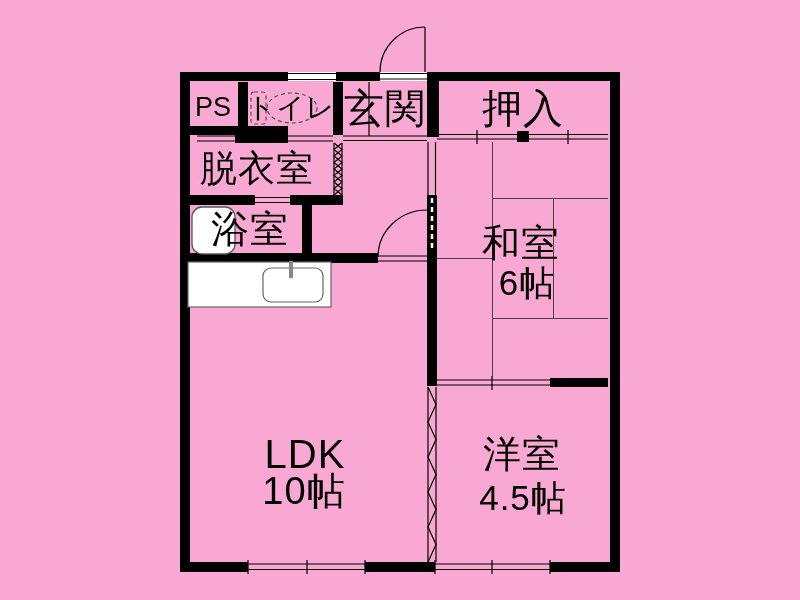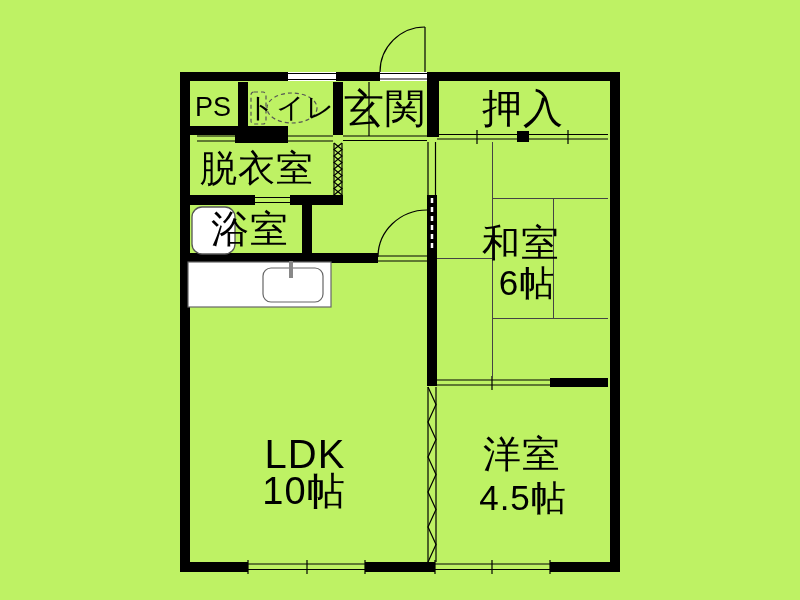--- a/index.html
+++ b/index.html
@@ -1,16 +1,16 @@
 <!DOCTYPE html>
 <html><head>
 <meta charset="utf-8">
 <style>
   html,body{margin:0;padding:0;background:#ffffff;}
-  .canvas{position:relative;width:800px;height:600px;background:#bef264;overflow:hidden;
+  .canvas{position:relative;width:800px;height:600px;background:#f9a8d4;overflow:hidden;
           font-family:"Liberation Sans","DejaVu Sans",sans-serif;}
   svg{position:absolute;left:0;top:0;}
   svg text{fill:#000;font-family:"Liberation Sans","DejaVu Sans",sans-serif;
            text-anchor:middle;letter-spacing:1px;}
   .lbl-xl{font-size:40px;}
   .lbl-lg{font-size:38px;}
   .lbl-md{font-size:37px;}
   .lbl-sm{font-size:35px;}
   .lbl-xs{font-size:28px;}
   .lbl-ps{font-size:27px;letter-spacing:0;}

